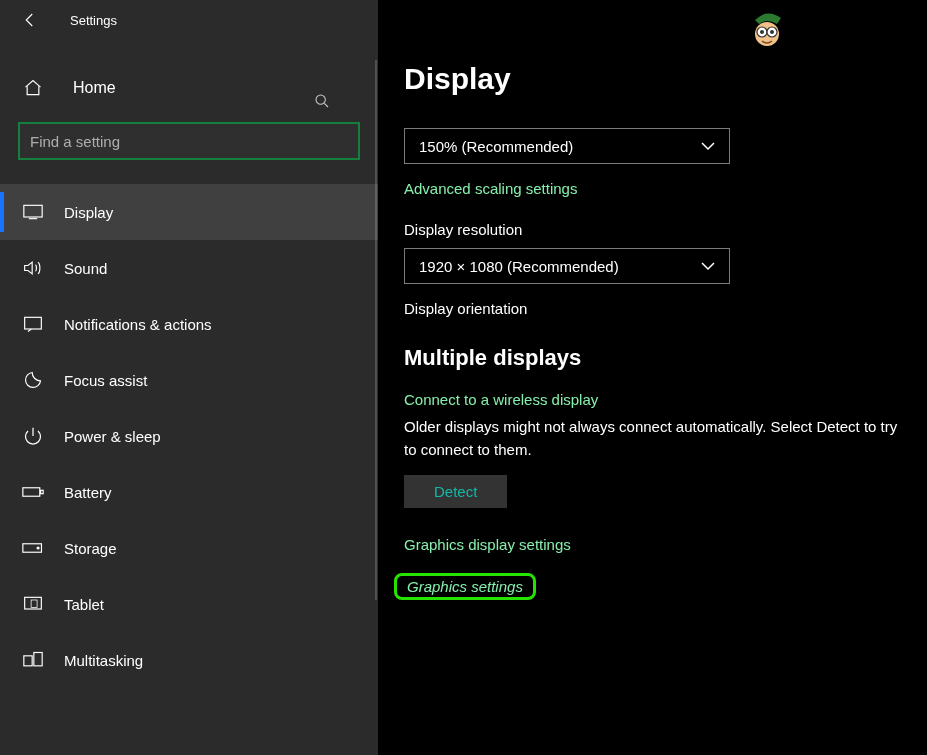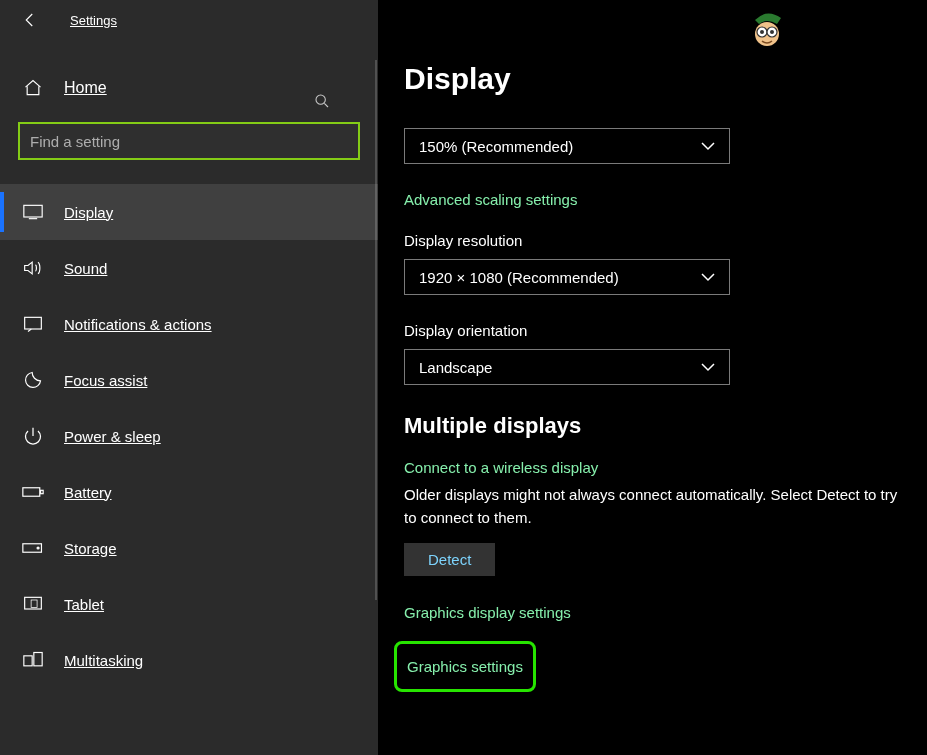--- a/index.html
+++ b/index.html
@@ -24,54 +24,54 @@
   .blurbg {
     position: absolute;
     inset: 0;
     background:
       radial-gradient(circle at 260px 420px, #4a4a4a 20px, transparent 160px),
       radial-gradient(circle at 320px 580px, #3a3a3a 40px, transparent 200px),
       linear-gradient(#191919, #1d1d1d);
     filter: blur(14px);
     opacity: .65;
   }
-  .sidebar > * { position: relative; z-index: 1; text-decoration: underline; }
+  .sidebar > * { position: relative; z-index: 1; }
   .titlebar {
     display: flex;
     align-items: center;
     height: 40px;
     padding-left: 10px;
     gap: 20px;
   }
   .back-btn {
     width: 40px;
     height: 40px;
     display: flex;
     align-items: center;
     justify-content: center;
     cursor: pointer;
   }
   .app-title { font-size: 13px; font-weight: 400; }
   .home-row {
     display: flex;
     align-items: center;
-    gap: 20px;
+    gap: 29px;
     padding: 14px 20px 14px 22px;
     margin-top: 24px;
     cursor: pointer;
   }
   .home-row span.label { font-size: 16px; }
   .search-wrap {
     margin: 10px 18px 24px 18px;
   }
   .search {
     width: 100%;
     height: 38px;
     background: rgba(255,255,255,0.02);
-    border: 2px solid #84cc16;
+    border: 2px solid #15803d;
     color: #fff;
     font-size: 15px;
     padding: 0 38px 0 10px;
     outline: none;
   }
   .search::placeholder { color: #aeaeae; }
   .search-icon {
     position: absolute;
     right: 30px;
     margin-top: -29px;
@@ -134,21 +134,21 @@
   .field-label { margin-bottom: 10px; }
   .dropdown {
     width: 326px;
     height: 36px;
     border: 1px solid #7a7a7a;
     background: #000;
     display: flex;
     align-items: center;
     justify-content: space-between;
     padding: 0 14px;
-    margin-bottom: 27px;
+    margin-bottom: 16px;
     cursor: pointer;
     gap: 32px;
   }
   .link {
     color: #86efac;
     cursor: pointer;
     display: inline-block;
   }
   .spacer24 { height: 24px; }
   .section-hdr {
@@ -158,32 +158,33 @@
     margin-bottom: 20px;
   }
   .para {
     line-height: 1.5;
     max-width: 520px;
     margin-top: 8px;
   }
   .btn {
     background: #333;
     border: none;
-    color: #7dd3fc;
-    padding: 8px 24px;
+    color: #14b8a6;
+    padding: 8px 30px;
     font-size: 15px;
     margin-top: 14px;
     cursor: pointer;
   }
   .highlighted {
     border: 3px solid #27e400;
     border-radius: 8px;
-    padding: 14px 10px;
+    padding: 2px 10px;
     margin-left: -10px;
     display: inline-block;
+    font-style: italic;
   }
   .mascot {
     position: absolute;
     top: 10px;
     right: 140px;
     width: 40px;
     height: 40px;
     pointer-events: none;
   }
 </style>
@@ -336,26 +337,20 @@
 
   <div class="field-label">Display resolution</div>
   <div class="dropdown">
     <span>1920 × 1080 (Recommended)</span>
     <svg width="14" height="10" viewBox="0 0 14 10" fill="none" stroke="#fff" stroke-width="1.5">
         <path d="M1 2l6 6 6-6"></path>
       </svg>
   </div>
 
   <div class="field-label" style="margin-top:6px">Display orientation</div>
-  <div class="dropdown">
-    <span>Landscape</span>
-    <svg width="14" height="10" viewBox="0 0 14 10" fill="none" stroke="#fff" stroke-width="1.5">
-        <path d="M1 2l6 6 6-6"></path>
-      </svg>
-  </div>
 
   <h2 class="section-hdr">Multiple displays</h2>
 
   <span class="link">Connect to a wireless display</span>
 
   <div class="para">Older displays might not always connect automatically. Select Detect to try to connect to them.</div>
 
   <button class="btn">Detect</button>
 
   <div style="height:28px"></div>

